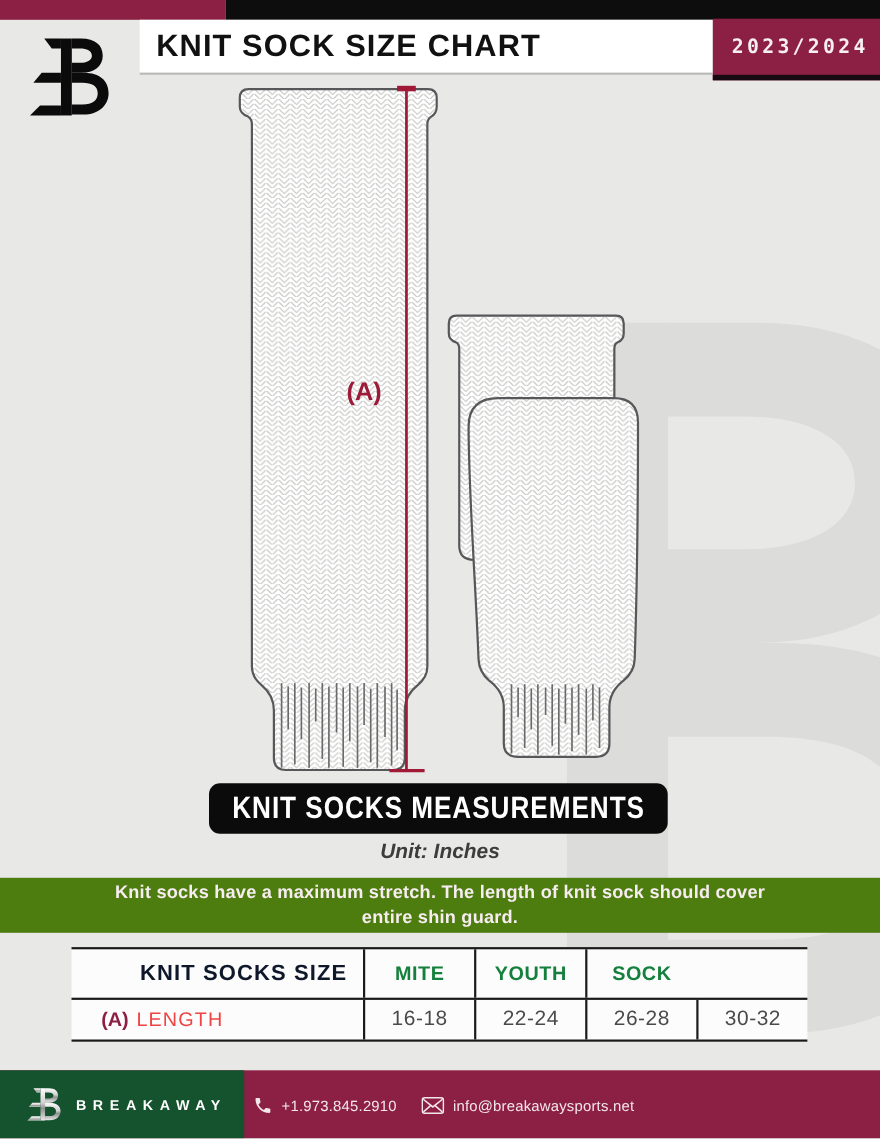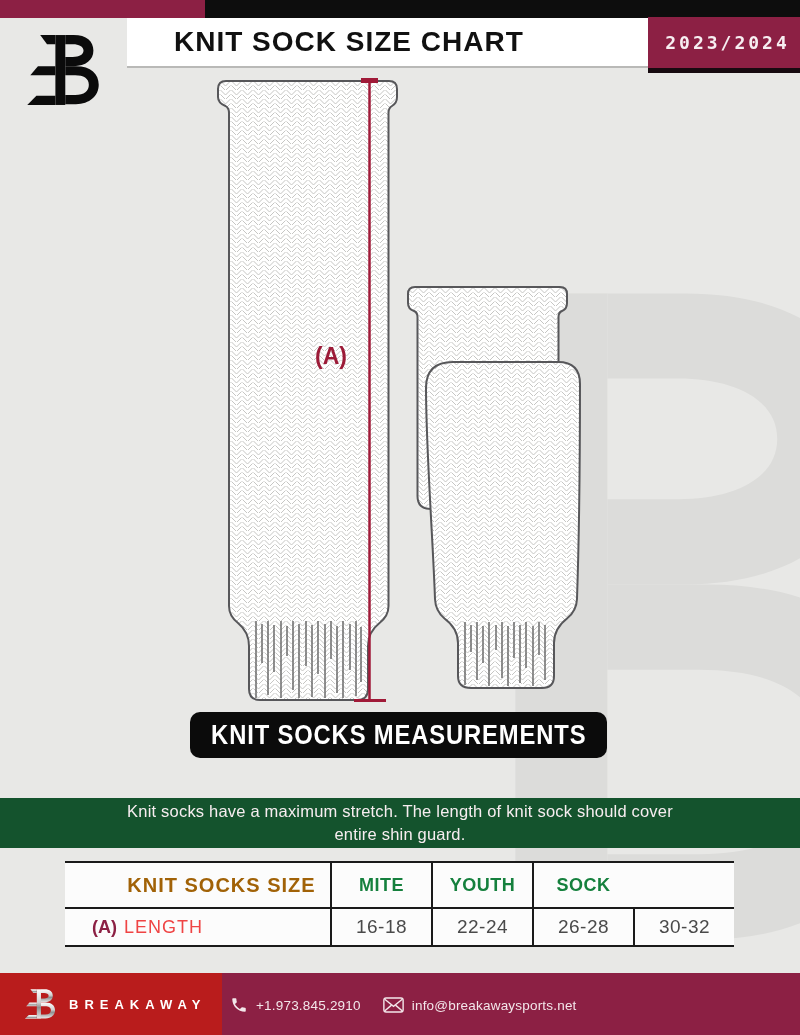--- a/index.html
+++ b/index.html
@@ -12,21 +12,21 @@
   .strip.maroon{left:0;width:205px;background:#8c2044;}
   .strip.black{left:205px;width:595px;background:#0d0d0d;}
 
   .brand-logo-header{position:absolute;left:25px;top:24px;}
 
   .title-box{
     position:absolute;left:127px;top:18px;width:521px;height:50px;
     background:#ffffff;border-bottom:2px solid #b9b9b7;box-sizing:border-box;
   }
   .title-box .title{
-    display:block;line-height:47px;padding-left:47px;
+    display:block;line-height:47px;padding-left:15px;
     font-size:28px;font-weight:bold;letter-spacing:1px;color:#111111;
   }
   .year-box{
     position:absolute;left:648px;top:17px;width:159px;height:51px;
     background:#8c2044;border-bottom:5px solid #170a10;box-sizing:content-box;
     display:flex;align-items:center;justify-content:center;
   }
   .year-box .year{
     font-family:"DejaVu Sans Mono",monospace;font-weight:bold;
     font-size:18px;letter-spacing:3px;color:#f7eef1;
@@ -44,46 +44,46 @@
     color:#ffffff;font-weight:bold;font-size:28px;letter-spacing:1px;
     white-space:nowrap;transform:scaleX(0.85);
   }
   .unit-note{
     position:absolute;left:0;top:764px;width:800px;z-index:3;
     text-align:center;font-style:italic;font-weight:bold;
     font-size:19px;color:#3d3d3d;
   }
   .notice-band{
     position:absolute;left:0;top:798px;width:800px;height:50px;z-index:3;
-    background:#14532d;display:flex;flex-direction:column;
-    align-items:center;justify-content:center;
+    background:#4d7c0f;display:flex;flex-direction:column;
+    align-items:center;justify-content:center;font-weight:bold;
   }
   .notice-band .notice-line{
     color:#f7edf0;font-size:16.5px;line-height:1.42;letter-spacing:0.2px;
   }
 
   .size-table{
     position:absolute;left:65px;top:861px;width:669px;z-index:3;
     background:#fcfcfc;border-top:2px solid #1a1a1a;border-bottom:2px solid #1a1a1a;
   }
   .t-row{display:grid;grid-template-columns:265px 101px 101px 101px 101px;}
   .t-row.header{height:44px;border-bottom:2px solid #1a1a1a;}
   .t-row.data{height:36px;}
   .cell{display:flex;align-items:center;justify-content:center;box-sizing:border-box;}
   .cell.vline{border-left:2px solid #1a1a1a;}
-  .cell.row-header{font-size:20px;font-weight:bold;color:#a16207;letter-spacing:1px;margin-left:48px;}
+  .cell.row-header{font-size:20px;font-weight:bold;color:#0f172a;letter-spacing:1px;margin-left:48px;}
   .cell.col-header{font-size:18px;font-weight:bold;color:#15803d;letter-spacing:0.5px;}
   .cell.dim-cell{justify-content:flex-start;padding-left:27px;font-size:18px;}
   .dim-tag{color:#8c2044;font-weight:bold;margin-right:7px;}
   .dim-label{color:#ef4444;letter-spacing:1px;}
   .cell.value-cell{font-size:19px;color:#4a4a4a;letter-spacing:0.5px;}
 
   .footer{position:absolute;left:0;top:973px;width:800px;height:62px;background:#8c2044;z-index:4;}
   .footer-brand{
-    position:absolute;left:0;top:0;width:222px;height:62px;background:#b91c1c;
+    position:absolute;left:0;top:0;width:222px;height:62px;background:#14532d;
     display:flex;align-items:center;padding-left:24px;box-sizing:border-box;gap:13px;
   }
   .footer-brand .brand-name{
     color:#ffffff;font-size:13px;font-weight:bold;letter-spacing:6px;
   }
   .footer-contacts{
     position:absolute;left:228px;top:0;width:578px;height:64px;
     display:flex;align-items:center;padding-left:2px;box-sizing:border-box;gap:22px;
   }
   .contact{display:flex;align-items:center;gap:8px;}
@@ -187,20 +187,21 @@
       <rect x="361" y="78" width="17" height="5" fill="#a01a38"></rect>
       <line x1="369.5" y1="81" x2="369.5" y2="700" stroke="#a01a38" stroke-width="2.5"></line>
       <line x1="354" y1="700.5" x2="386" y2="700.5" stroke="#a01a38" stroke-width="3"></line>
     </g>
     <text x="331" y="364" text-anchor="middle" font-family="Liberation Sans, sans-serif" font-size="23" font-weight="bold" fill="#9c1b38">(A)</text>
   </svg>
 
   <div class="measure-banner">
     <span class="banner-text">KNIT SOCKS MEASUREMENTS</span>
   </div>
+  <div class="unit-note">Unit: Inches</div>
 
   <div class="notice-band">
     <div class="notice-line">Knit socks have a maximum stretch. The length of knit sock should cover</div>
     <div class="notice-line">entire shin guard.</div>
   </div>
 
   <div class="size-table">
     <div class="t-row header">
       <div class="cell row-header">KNIT SOCKS SIZE</div>
       <div class="cell col-header vline">MITE</div>

